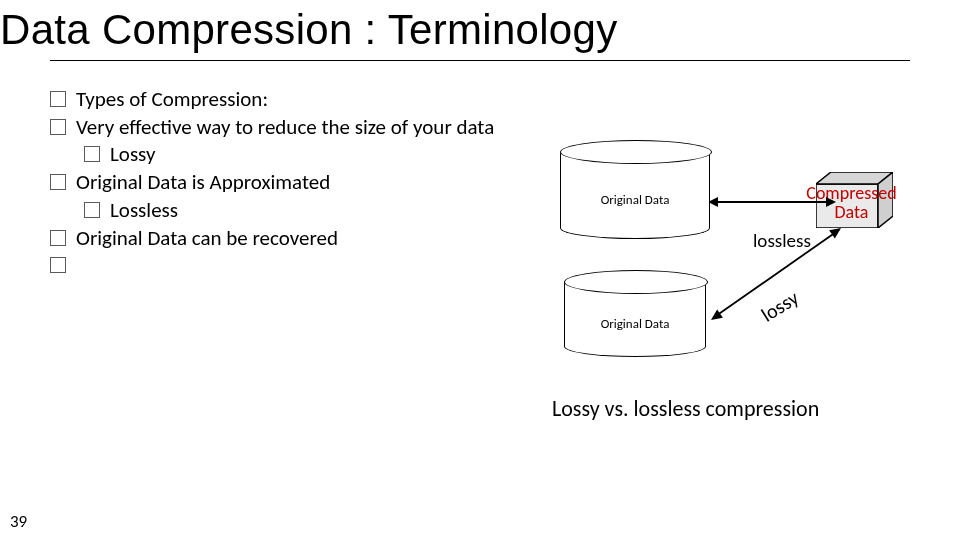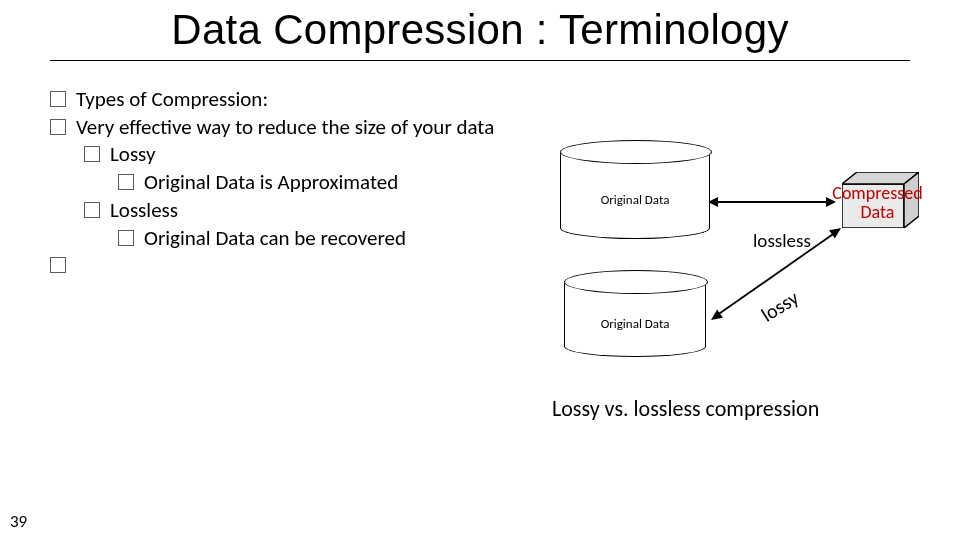--- a/index.html
+++ b/index.html
@@ -1,32 +1,32 @@
 <!DOCTYPE html>
 <html><head>
 <meta charset="utf-8">
 <style>
 html,body{margin:0;padding:0;width:960px;height:540px;background:#fff;font-family:"Calibri","Segoe UI",Arial,sans-serif;color:#000;overflow:hidden}
 .slide{position:relative;width:960px;height:540px}
-.title{font-family:"Calibri Light","Segoe UI Light","Segoe UI",sans-serif;font-size:42px;font-weight:400;text-align:center;padding:6px 0 4px;letter-spacing:.3px}
+.title{font-family:"Calibri Light","Segoe UI Light","Segoe UI",sans-serif;font-size:42px;font-weight:400;text-align:left;padding:6px 0 4px;letter-spacing:.3px}
 .hr{border:none;border-top:1px solid #000;margin:2px 50px 4px 50px}
 .content{position:absolute;left:50px;top:86px;right:50px;font-size:21px;line-height:1.32}
 .bullet{display:flex;align-items:flex-start}
 .bullet .mark{width:14px;height:14px;border:1.5px solid #5a5a5a;margin-top:5px;margin-right:10px;flex:0 0 auto}
 .l0{margin-left:0}
 .l1{margin-left:34px}
-.l2{margin-left:68px}
+.l2{}
 .diagram{position:absolute;left:540px;top:120px;width:400px;height:260px}
 .cyl{position:absolute;width:150px}
 .cyl .cap{width:100%;height:22px;border:1.5px solid #000;border-radius:50%;background:#fff;position:relative;z-index:2}
 .cyl .body{width:100%;border-left:1.5px solid #000;border-right:1.5px solid #000;border-bottom:1.5px solid #000;border-radius:0 0 75px 75px / 0 0 11px 11px;margin-top:-11px;position:relative;z-index:1;background:#fff;display:flex;align-items:center;justify-content:center;text-align:center;box-sizing:border-box;padding-top:10px}
 .cyl.big .body{height:86px}
 .cyl.sm .body{height:74px}
 .cyl .label{font-size:13px;line-height:1.15}
-.cube{position:absolute;left:302px;top:52px;width:77px;height:64px}
+.cube{position:absolute;left:276px;top:52px;width:77px;height:64px}
 .cube-shape{position:absolute;inset:0}
 .cube-label{position:absolute;left:-17px;top:12px;width:105px;text-align:center;font-size:18px;line-height:1.05;color:#C00000}
 .arrow{position:absolute;font-size:18px;pointer-events:none}
 .arrow .line{stroke:#000;stroke-width:1.8;fill:none}
 .arrow .head{fill:#000}
 .lossy-lbl{position:absolute;left:220px;top:174px;font-size:20px;transform:rotate(-32deg)}
 .lossless-lbl{position:absolute;left:213px;top:109px;font-size:19px}
 .caption{position:absolute;left:552px;top:395px;width:380px;font-size:22px;color:#000}
 .pagenum{position:absolute;left:10px;bottom:8px;font-size:17px}
 </style>

